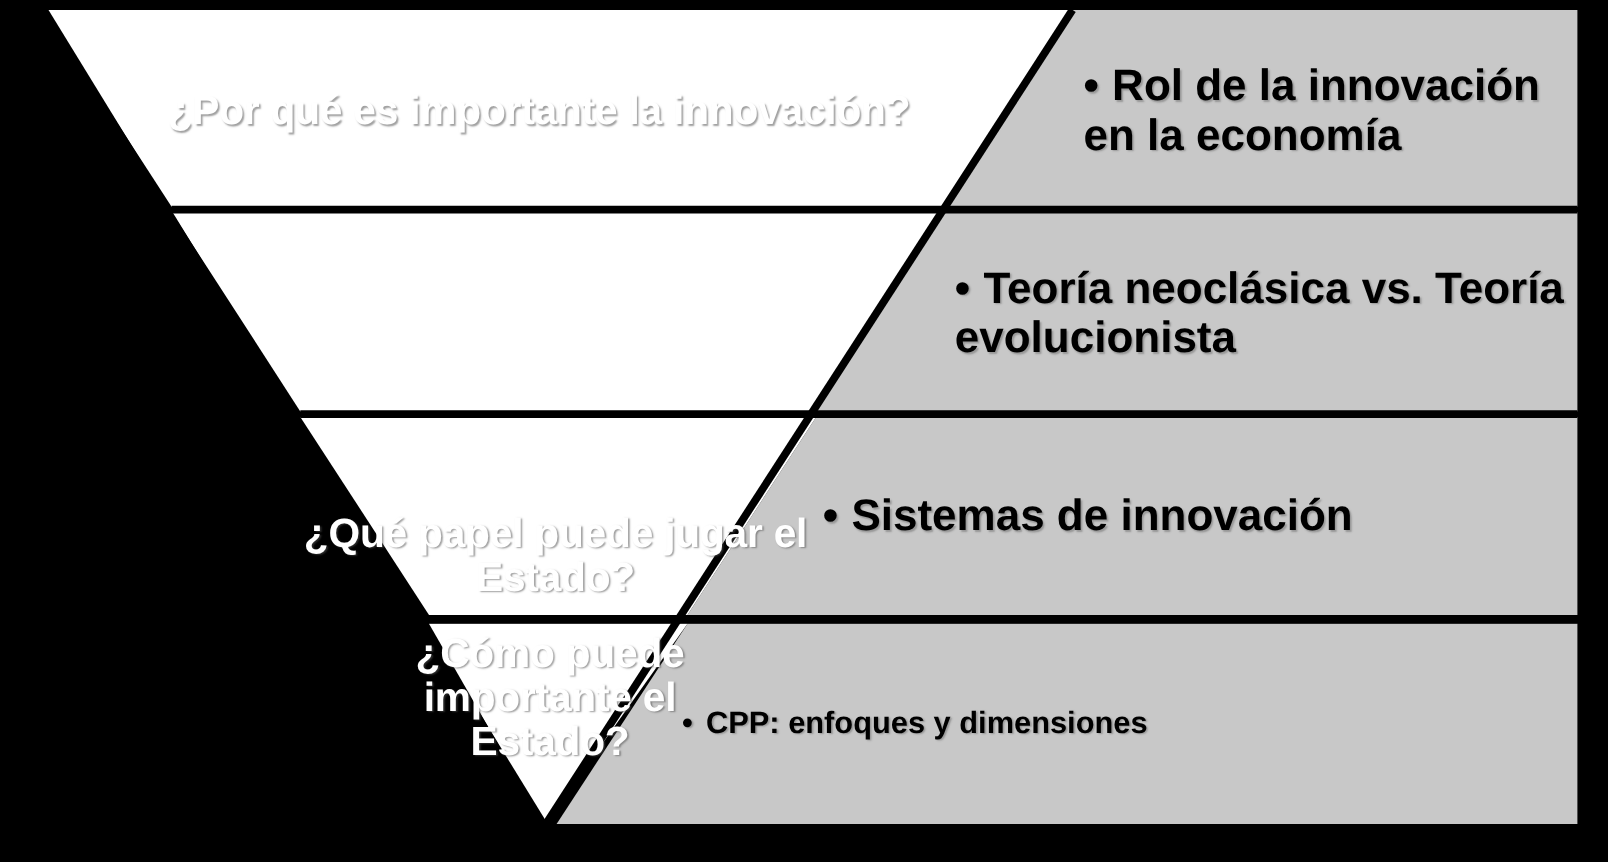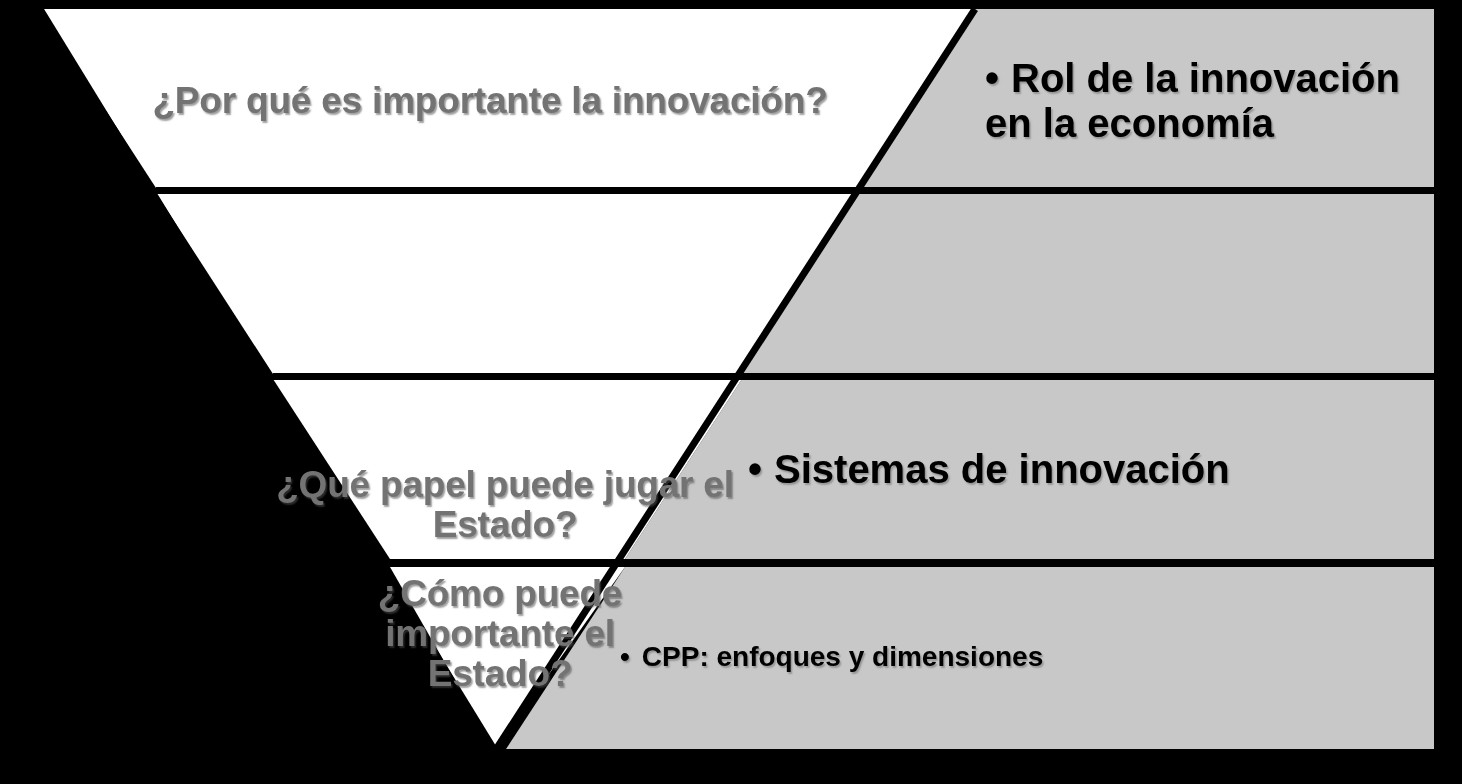--- a/index.html
+++ b/index.html
@@ -28,21 +28,21 @@
     height: 784px;
   }
 
   
   .row-left {
     position: absolute;
     display: flex;
     align-items: center;
     justify-content: center;
     text-align: center;
-    color: #737373;
+    color: #ffffff;
     font-weight: bold;
     font-family: "Liberation Sans Narrow", "Liberation Sans", sans-serif;
     font-stretch: condensed;
     letter-spacing: -0.2px;
     line-height: 1.08;
     pointer-events: none;
     text-shadow: 1.5px 1.5px 1.6px rgba(80,80,80,0.55);
   }
   .row-right {
     position: absolute;
@@ -130,20 +130,25 @@
   <div class="row-left" id="left-r4">
     <span>¿Cómo puede importante el Estado?</span>
   </div>
 
   <div class="row-right" id="right-r1">
     <span class="bullet-line">
       <span class="bullet-mark">•</span><span class="bullet-body">Rol de la innovación en la economía</span>
     </span>
   </div>
 
+  <div class="row-right" id="right-r2">
+    <span class="bullet-line">
+      <span class="bullet-mark">•</span><span class="bullet-body">Teoría neoclásica vs. Teoría evolucionista</span>
+    </span>
+  </div>
 
   <div class="row-right" id="right-r3">
     <span class="bullet-line">
       <span class="bullet-mark">•</span><span class="bullet-body">Sistemas de innovación</span>
     </span>
   </div>
 
   <div class="row-right" id="right-r4">
     <span class="bullet-line">
       <span class="bullet-mark">•</span><span class="bullet-body">CPP: enfoques y dimensiones</span>

